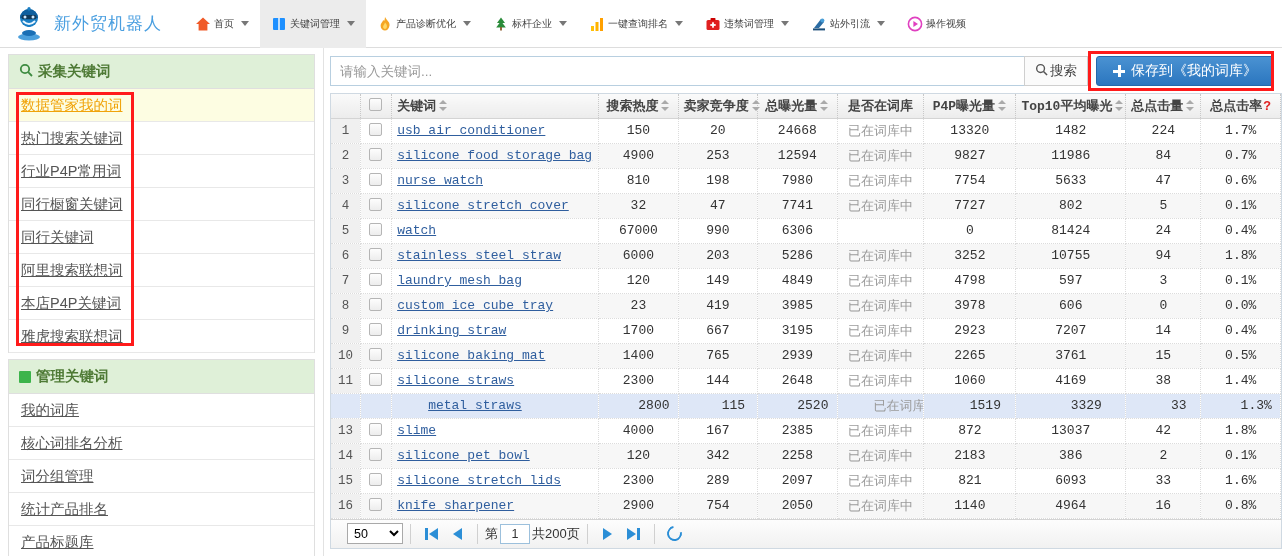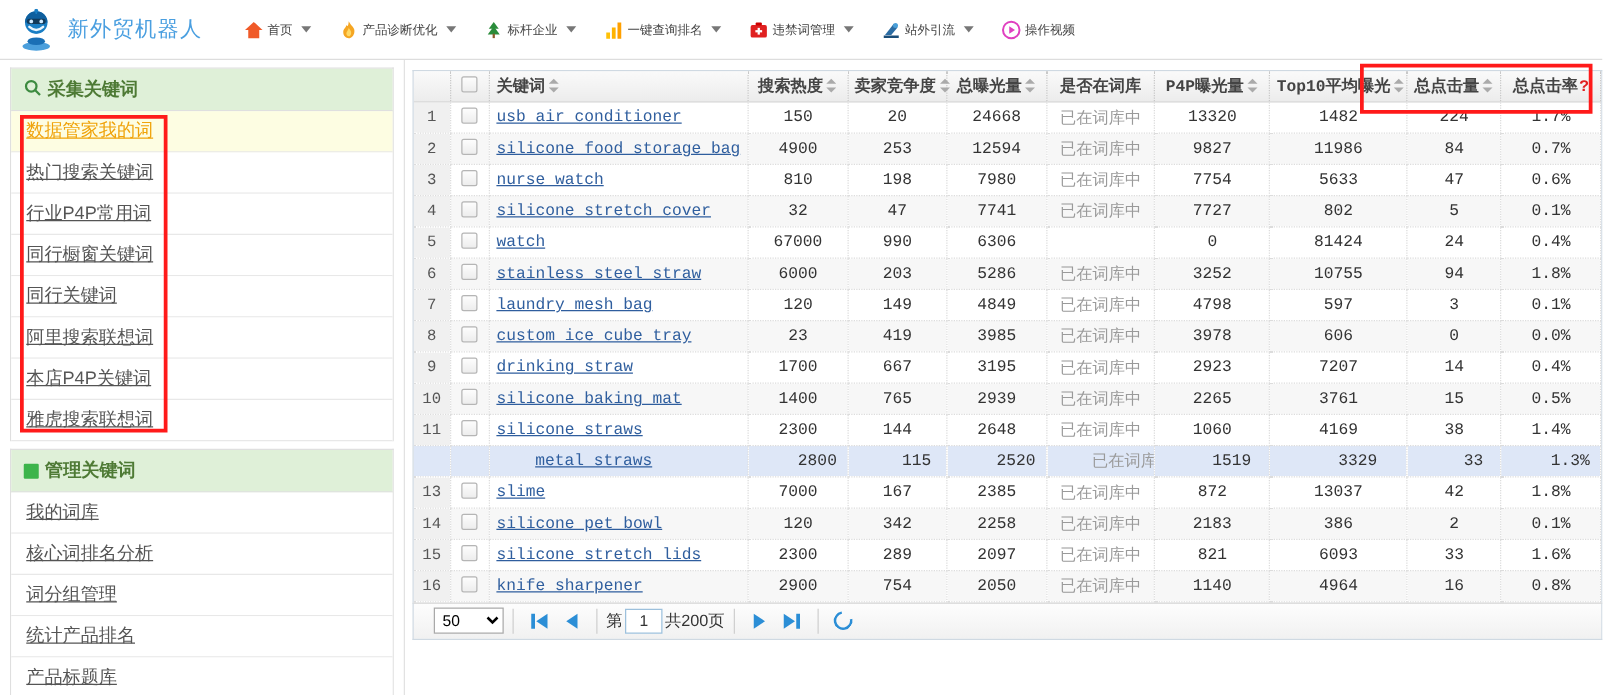--- a/index.html
+++ b/index.html
@@ -344,20 +344,30 @@
   <div class="nav-item">
     <span class="nav-icon">
       <svg width="16" height="16" viewBox="0 0 16 16">
           <path d="M8 1.5 L15 8 H12.4 V14.5 H3.6 V8 H1 Z" fill="#f05a28"></path>
         </svg>
     </span>
     <span>首页</span>
     <i class="caret"></i>
   </div>
 
+  <div class="nav-item active">
+    <span class="nav-icon">
+      <svg width="16" height="16" viewBox="0 0 16 16">
+          <rect x="2" y="2" width="12" height="12" rx="1" fill="#1e90ff"></rect>
+          <rect x="7.2" y="2" width="1.6" height="12" fill="#e8f3fd"></rect>
+        </svg>
+    </span>
+    <span>关键词管理</span>
+    <i class="caret"></i>
+  </div>
 
   <div class="nav-item">
     <span class="nav-icon">
       <svg width="16" height="16" viewBox="0 0 16 16">
           <path d="M8 1 C10 5 13 6 12.5 9.5 C12.1 12.6 10.2 14.5 8 14.5 C5.8 14.5 3.6 12.8 3.6 9.8 C3.6 7 5.6 6.4 6.2 4 C6.9 5.3 7.6 5.6 8 1 Z" fill="#f5a623"></path>
           <path d="M8 6.4 C9.2 8 10.2 9 9.9 10.7 C9.7 12 8.9 13 8 13 C7 13 6.1 12.1 6.1 10.8 C6.1 9.4 7.3 8.6 8 6.4 Z" fill="#ffd966"></path>
         </svg>
     </span>
     <span>产品诊断优化</span>
     <i class="caret"></i>
@@ -457,20 +467,36 @@
       <div class="side-item"><span>词分组管理</span></div>
       <div class="side-item"><span>统计产品排名</span></div>
       <div class="side-item"><span>产品标题库</span></div>
     </div>
 
     <div class="annot-box" style="left:16px; top:44px; width:118px; height:254px;"></div>
   </div>
 
   <div class="main">
 
+    <div class="searchbar">
+      <input class="search-input" type="text" placeholder="请输入关键词..." value="" style="">
+      <div class="search-btn">
+        <span>
+          <svg width="13" height="13" viewBox="0 0 14 14">
+              <circle cx="6" cy="6" r="4.2" fill="none" stroke="#555" stroke-width="1.5"></circle>
+              <line x1="9.2" y1="9.2" x2="13" y2="13" stroke="#555" stroke-width="1.6"></line>
+            </svg>
+        </span>
+        <span>搜索</span>
+      </div>
+      <div class="save-btn">
+        <span class="plus"></span>
+        <span>保存到《我的词库》</span>
+      </div>
+    </div>
 
     <div class="tablebox">
       <table class="grid">
         <thead>
           <tr>
             <th class="c-idx"></th>
             <th class="c-chk">
               <span class="chk"></span>
             </th>
             <th class="c-kw">
@@ -656,21 +682,21 @@
               <td class="c-in">已在词库中</td>
               <td class="c-p4p">1519</td>
               <td class="c-top">3329</td>
               <td class="c-clk">33</td>
               <td class="c-rate">1.3%</td>
             </tr>
             <tr>
               <td class="c-idx">13</td>
               <td class="c-chk"><span class="chk"></span></td>
               <td class="c-kw"><span class="kwlink">slime</span></td>
-              <td class="c-num">7000</td>
+              <td class="c-num">4000</td>
               <td class="c-num">167</td>
               <td class="c-num">2385</td>
               <td class="c-in">已在词库中</td>
               <td class="c-p4p">872</td>
               <td class="c-top">13037</td>
               <td class="c-clk">42</td>
               <td class="c-rate">1.8%</td>
             </tr>
             <tr>
               <td class="c-idx">14</td>

